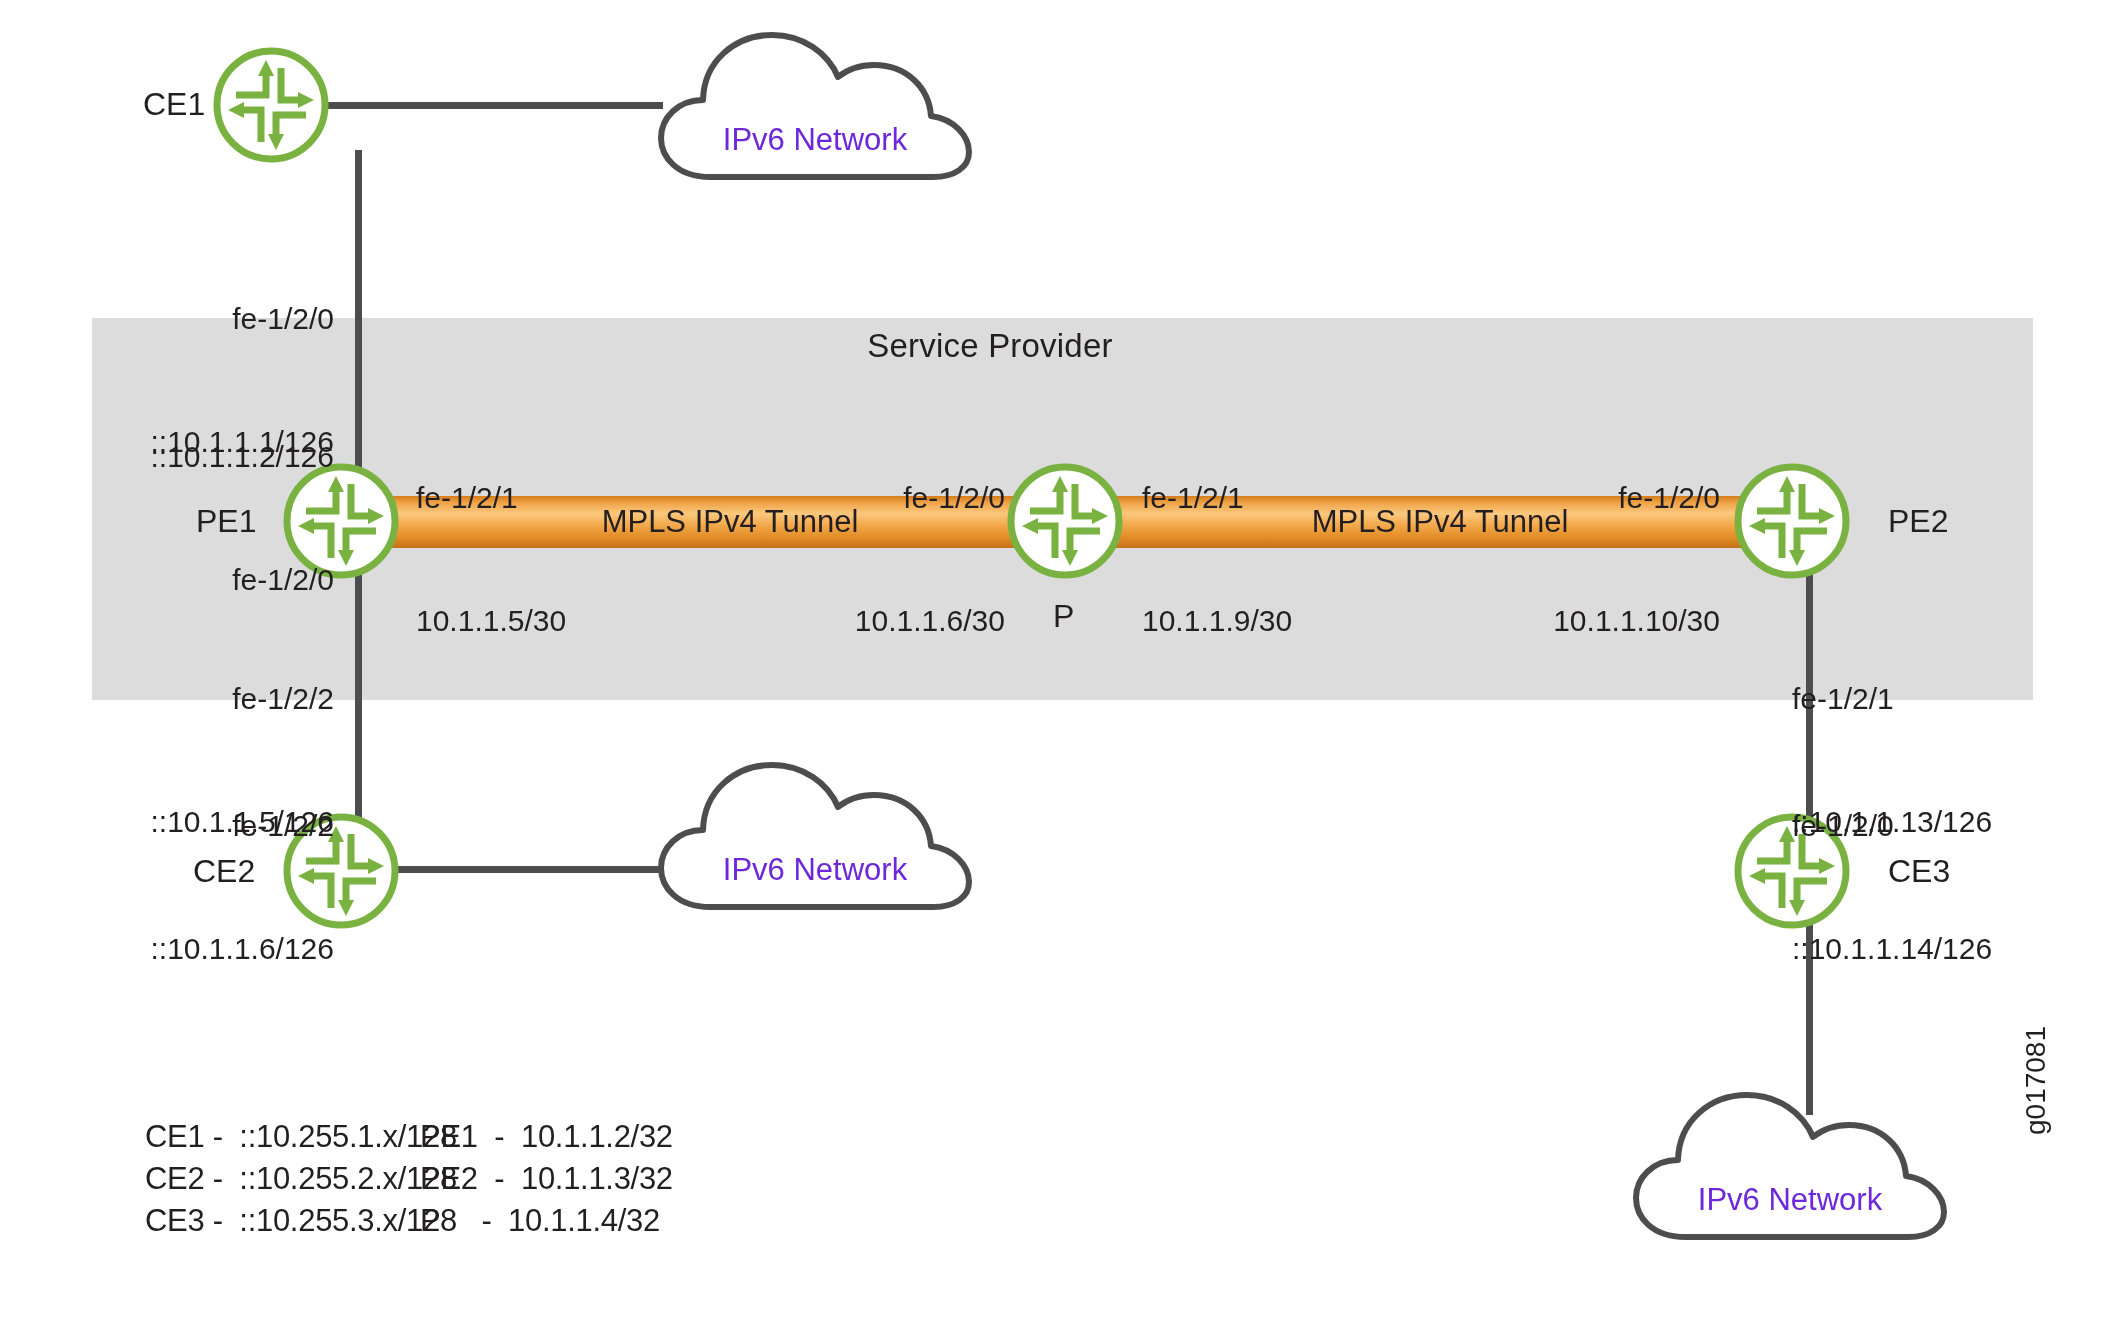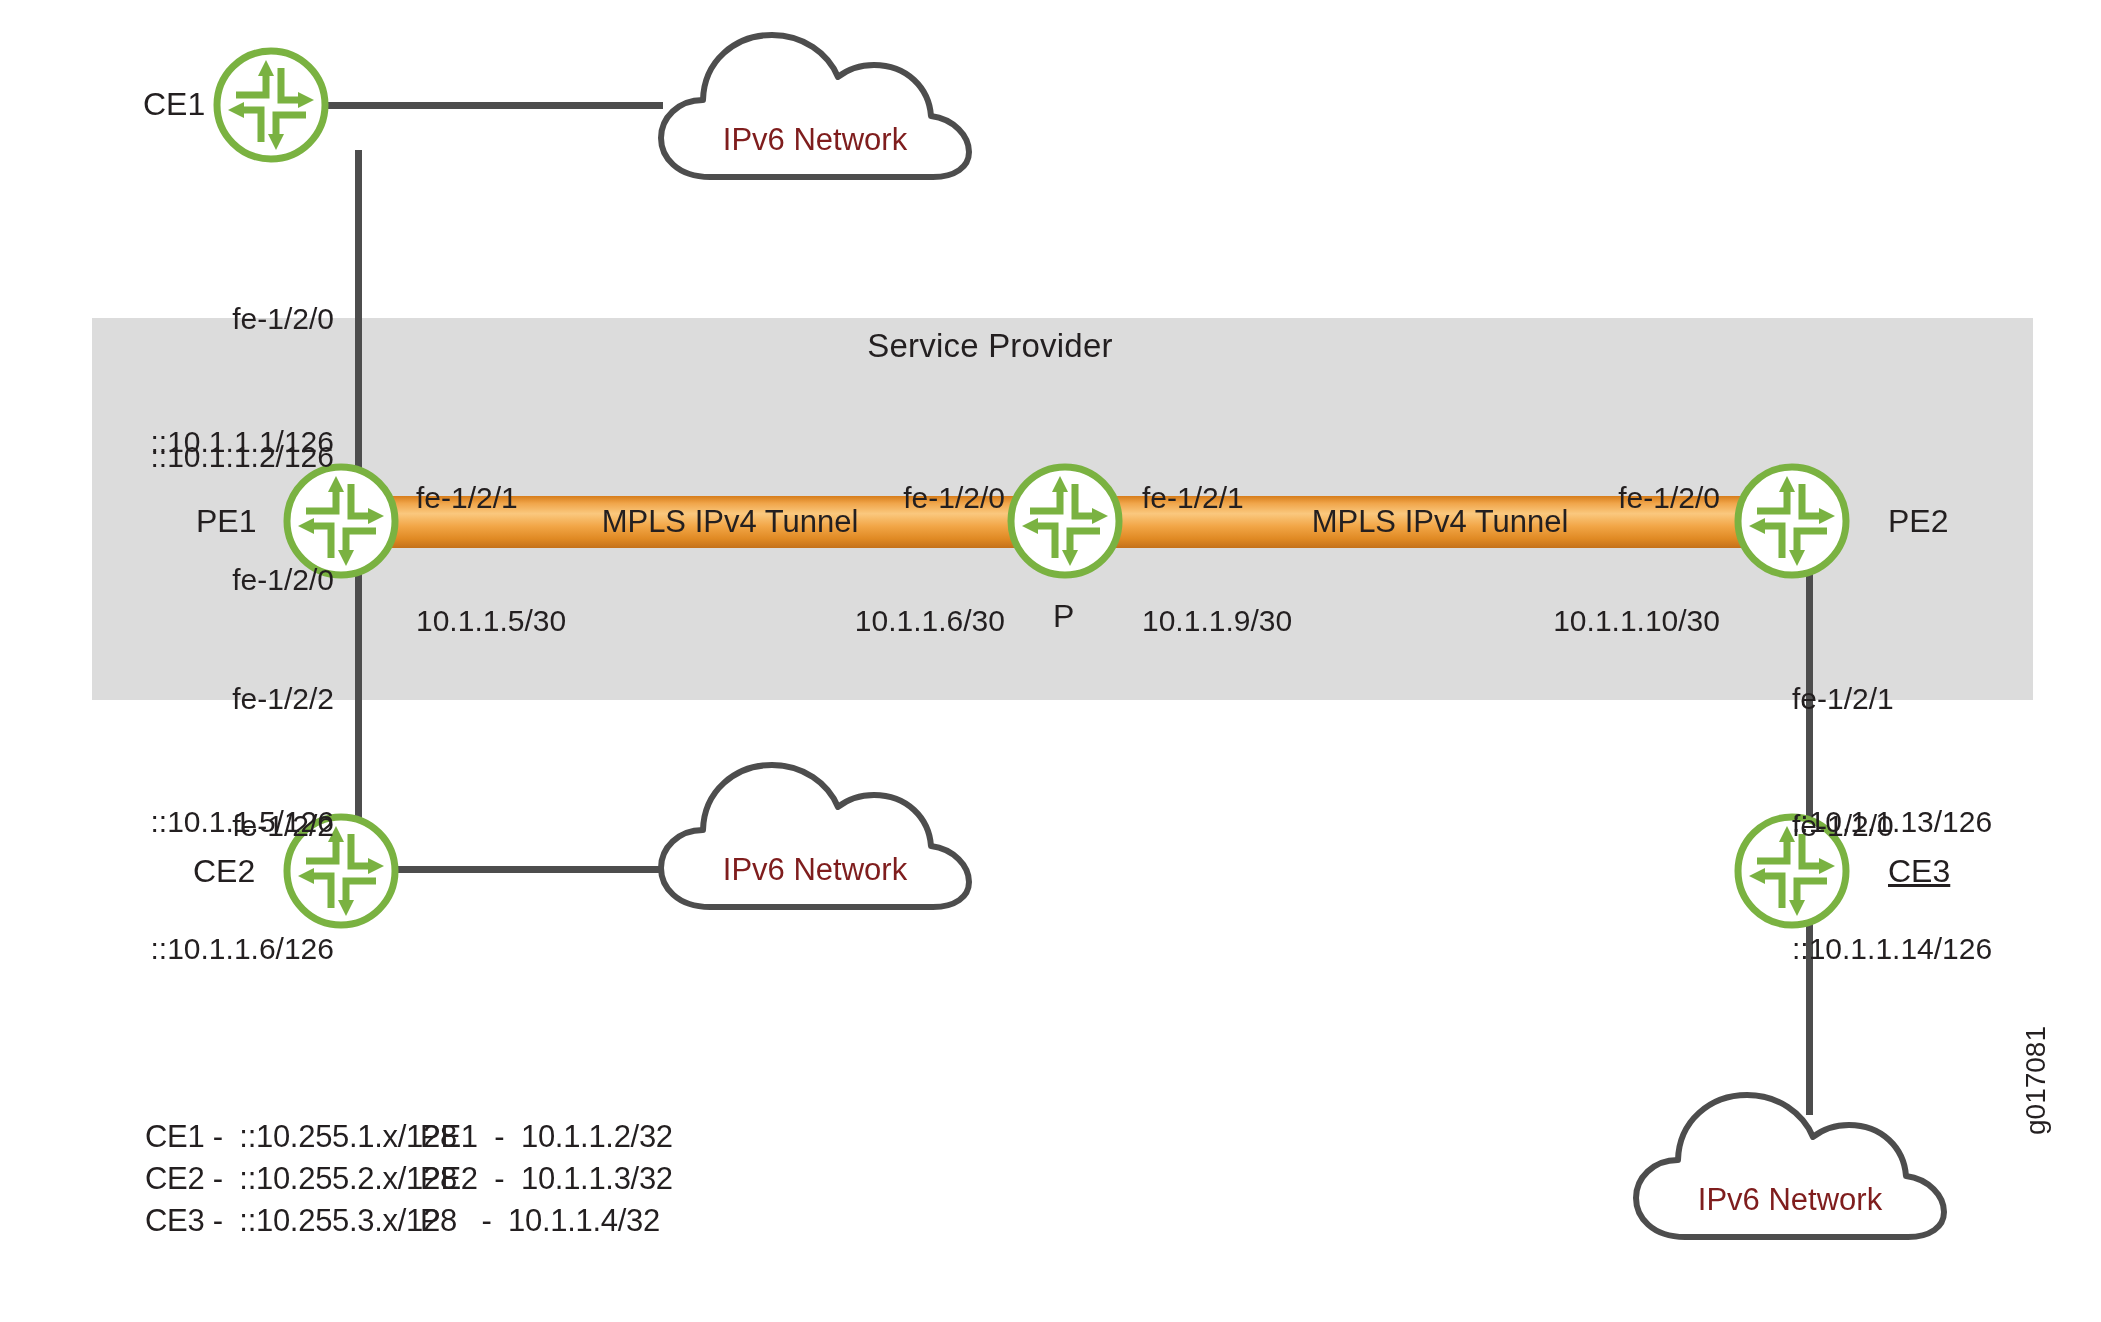--- a/index.html
+++ b/index.html
@@ -75,21 +75,21 @@
   .router svg { display: block; width: 118px; height: 118px; }
 
   
   .cloud { position: absolute; }
   .cloud svg { display: block; }
   .cloud-label {
     position: absolute;
     width: 100%;
     text-align: center;
     font-size: 31px;
-    color: #7f1d1d;
+    color: #6d28d9;
     white-space: nowrap;
   }
 
   
   .lbl {
     position: absolute;
     font-size: 30px;
     line-height: 41px;
     color: #231f20;
     white-space: pre;
@@ -269,21 +269,21 @@
         <path d="M49 96 V64 H24"></path>
       </g>
       <g fill="#7ab241">
         <path d="M54 14 L62 30 H46 Z"></path>
         <path d="M102 54 L86 62 V46 Z"></path>
         <path d="M64 104 L56 88 H72 Z"></path>
         <path d="M16 64 L32 56 V72 Z"></path>
       </g>
     </svg>
   </div>
-  <div class="node-name" style="left:1888px; top:853px;text-decoration:underline;">CE3</div>
+  <div class="node-name" style="left:1888px; top:853px;">CE3</div>
 
   <div class="cloud" style="left:655px; top:30px; width:320px; height:150px;">
     <svg width="320" height="150" viewBox="0 0 320 150" xmlns="http://www.w3.org/2000/svg" aria-hidden="true">
       <path d="M55 147 C22 147 6 127 6 108 C6 88 23 70 48 70
                C49 31 80 5 117 5 C148 5 173 23 183 47
                C193 39 206 35 219 35 C252 35 274 58 276 86
                C299 89 314 106 314 122 C314 137 300 147 278 147 Z" fill="#ffffff" stroke="#4d4d4d" stroke-width="6" stroke-linejoin="round"></path>
     </svg>
     <div class="cloud-label" style="top:92px;">IPv6 Network</div>
   </div>

